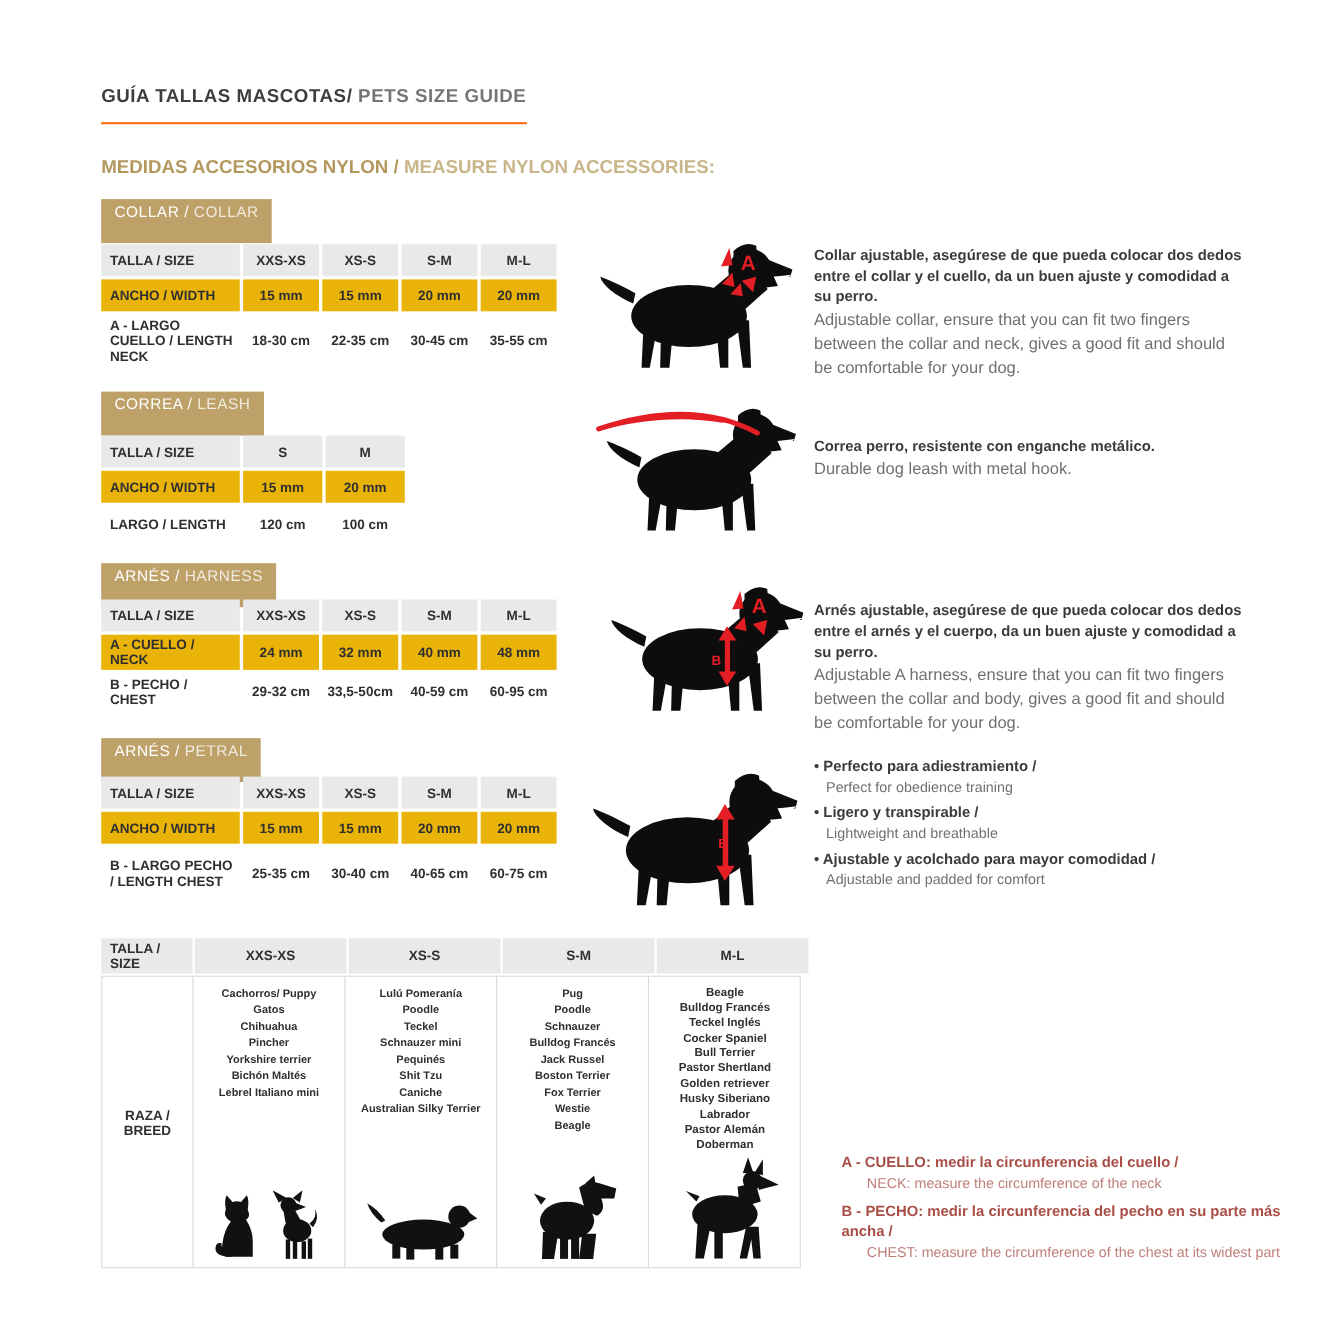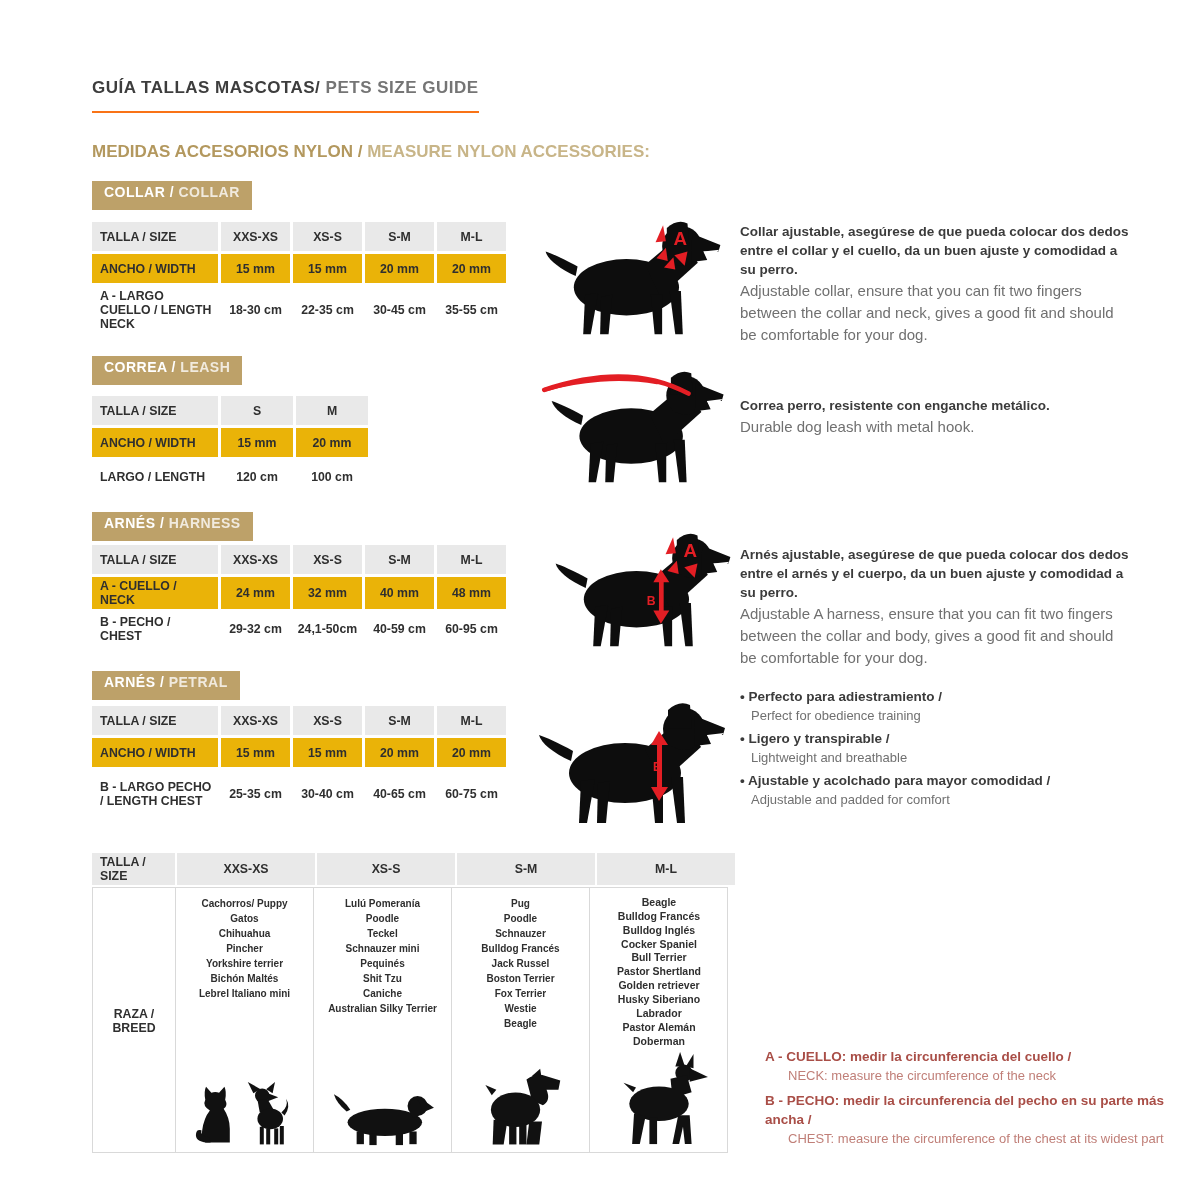--- a/index.html
+++ b/index.html
@@ -7,22 +7,22 @@
         font-family:"Liberation Sans",sans-serif;color:#2f2f2f;}
 
   
   .title{position:absolute;left:92px;top:78px;font-size:17px;font-weight:bold;
          letter-spacing:.5px;color:#3d3d3d;border-bottom:2px solid #f97316;padding-bottom:13px;}
   .title .en{color:#757575;}
   .subtitle{position:absolute;left:92px;top:142px;font-size:17px;font-weight:bold;color:#b3985e;}
   .subtitle .en{color:#c8b588;}
 
   
-  .badge{position:absolute;background:#bda169;color:#fff;font-size:14px;font-weight:bold;
-         letter-spacing:.5px;padding:3px 12px 10px;}
+  .badge{position:absolute;background:#bda169;color:#fff;font-size:14px;font-weight:normal;
+         letter-spacing:.5px;padding:3px 12px 21px;}
   .badge .en{color:rgba(255,255,255,.78);}
 
   
   .sizetable{position:absolute;display:grid;gap:3px;font-size:12.3px;font-weight:bold;color:#2f2f2f;}
   .t5{grid-template-columns:126px 69px 69px 69px 69px;}
   .t3{grid-template-columns:126px 72px 72px;}
   .cell{display:flex;align-items:center;justify-content:center;text-align:center;
         padding:2px 4px;min-height:25px;}
   .cell.label{justify-content:flex-start;text-align:left;padding-left:8px;}
   .rA{background:#e9e9e9;}
@@ -173,21 +173,21 @@
     <div class="cell rA">XS-S</div>
     <div class="cell rA">S-M</div>
     <div class="cell rA">M-L</div>
     <div class="cell rB label">A - CUELLO / NECK</div>
     <div class="cell rB">24 mm</div>
     <div class="cell rB">32 mm</div>
     <div class="cell rB">40 mm</div>
     <div class="cell rB">48 mm</div>
     <div class="cell rC label h30">B - PECHO / CHEST</div>
     <div class="cell rC h30">29-32 cm</div>
-    <div class="cell rC h30">24,1-50cm</div>
+    <div class="cell rC h30">33,5-50cm</div>
     <div class="cell rC h30">40-59 cm</div>
     <div class="cell rC h30">60-95 cm</div>
   </div>
   <div class="dog" style="left:553px;top:526px;">
     <svg width="180" height="124" viewBox="0 0 190 132">
       <use href="#dogbody"></use>
       <g fill="#e31e24">
         <text x="138" y="33" font-size="20" font-weight="bold" font-family="Liberation Sans, sans-serif">A</text>
         <path d="M127 12 L119 30 L130 29 Z"></path>
         <path d="M131 37 L121 48 L133 51 Z"></path>
@@ -345,21 +345,21 @@
               <rect x="33" y="60" width="8" height="23"></rect>
                 <rect x="44" y="60" width="8" height="23"></rect>
             </svg>
           </span>
         </div>
       </div>
       <div class="bcol">
         <div class="breedlist small">
             <div>Beagle</div>
             <div>Bulldog Francés</div>
-            <div>Bulldog Inglés</div>
+            <div>Teckel Inglés</div>
             <div>Cocker Spaniel</div>
             <div>Bull Terrier</div>
             <div>Pastor Shertland</div>
             <div>Golden retriever</div>
             <div>Husky Siberiano</div>
             <div>Labrador</div>
             <div>Pastor Alemán</div>
             <div>Doberman</div>
           </div>
         <div class="sil">

